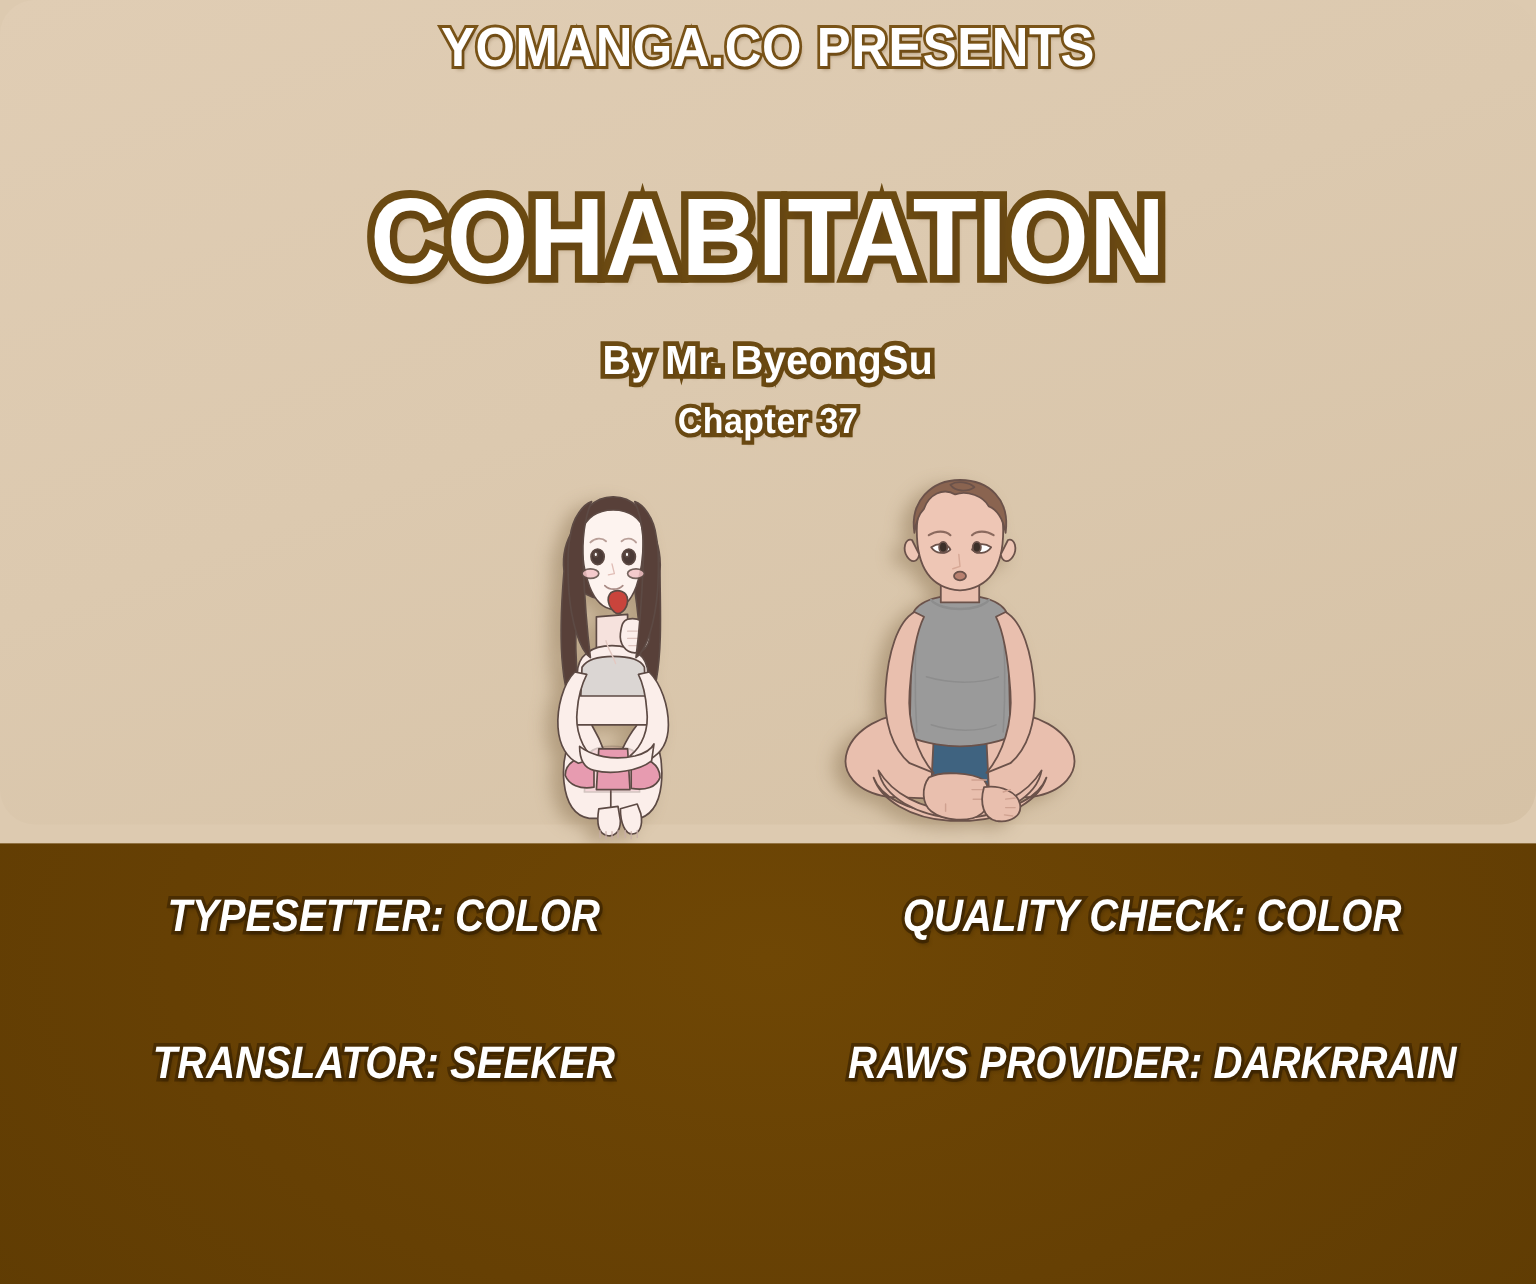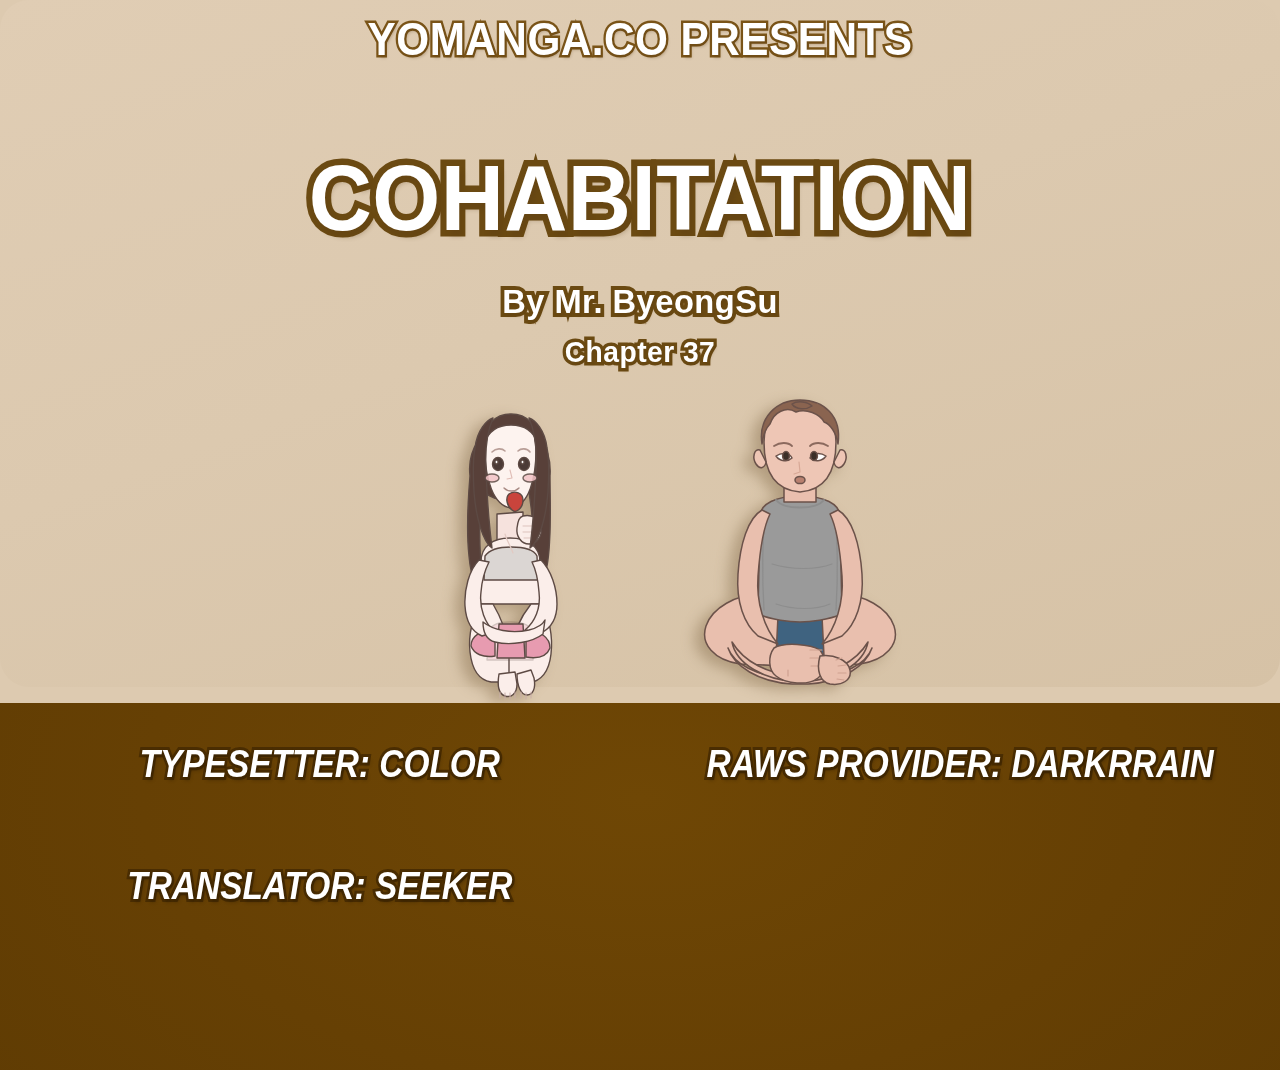--- a/index.html
+++ b/index.html
@@ -268,25 +268,28 @@
 
   <div id="credits-panel">
     <div id="credits-grid">
 
       <div class="credit-cell">
         <span class="credit-text">TYPESETTER: COLOR</span>
       </div>
 
 
 
+      <div class="credit-cell">
+        <span class="credit-text">QUALITY CHECK: COLOR</span>
+      </div>
+
+      <div class="credit-cell">
+        <span class="credit-text">TRANSLATOR: SEEKER</span>
+      </div>
 
       <div class="credit-cell">
         <span class="credit-text">RAWS PROVIDER: DARKRRAIN</span>
-      </div>
-
-      <div class="credit-cell">
-        <span class="credit-text">TRANSLATOR: SEEKER</span>
       </div>
 
     </div>
   </div>
 
 </div>
 
 </body></html>

